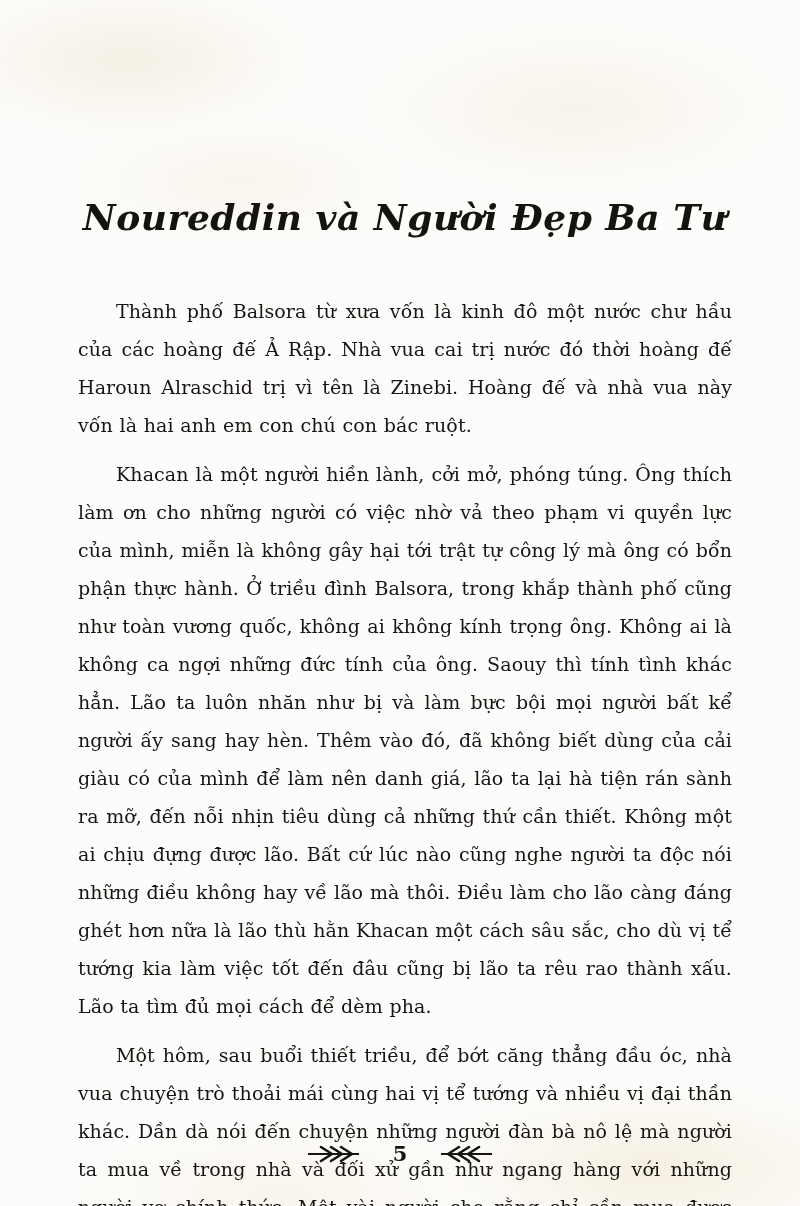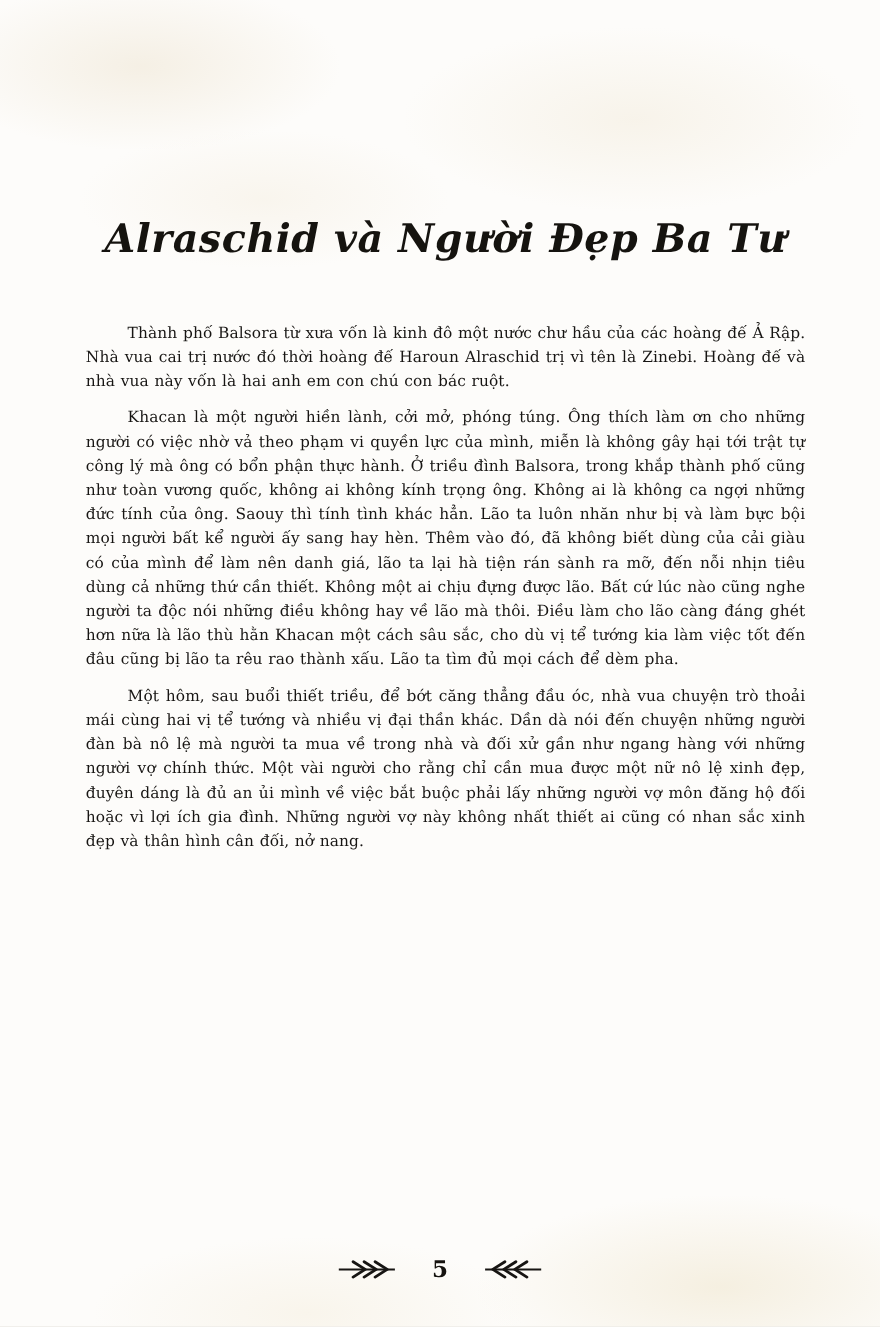--- a/index.html
+++ b/index.html
@@ -30,22 +30,22 @@
     text-align: center;
     font-style: italic;
     font-weight: 600;
     font-size: 36px;
     line-height: 50px;
     letter-spacing: 0.5px;
     color: #15130f;
   }
   .text-block p {
     margin: 0 0 11px 0;
-    font-size: 14px;
-    line-height: 22px;
+    font-size: 19px;
+    line-height: 38px;
     text-align: justify;
     text-indent: 38px;
     letter-spacing: 0.1px;
     word-spacing: 0.5px;
     color: #171513;
   }
   .page-footer {
     position: absolute;
     left: 0;
     right: 0;
@@ -62,21 +62,21 @@
   }
   .ornament svg {
     display: block;
   }
 </style>
 </head>
 <body>
 
 <div class="page">
 
-  <h1 class="chapter-title">Alraschid và Người Đẹp Ba Tư</h1>
+  <h1 class="chapter-title">Noureddin và Người Đẹp Ba Tư</h1>
 
   <div class="text-block">
     <p>Thành phố Balsora từ xưa vốn là kinh đô một nước chư hầu của các hoàng đế Ả Rập. Nhà vua cai trị nước đó thời hoàng đế Haroun Alraschid trị vì tên là Zinebi. Hoàng đế và nhà vua này vốn là hai anh em con chú con bác ruột.</p>
     <p>Khacan là một người hiền lành, cởi mở, phóng túng. Ông thích làm ơn cho những người có việc nhờ vả theo phạm vi quyền lực của mình, miễn là không gây hại tới trật tự công lý mà ông có bổn phận thực hành. Ở triều đình Balsora, trong khắp thành phố cũng như toàn vương quốc, không ai không kính trọng ông. Không ai là không ca ngợi những đức tính của ông. Saouy thì tính tình khác hẳn. Lão ta luôn nhăn như bị và làm bực bội mọi người bất kể người ấy sang hay hèn. Thêm vào đó, đã không biết dùng của cải giàu có của mình để làm nên danh giá, lão ta lại hà tiện rán sành ra mỡ, đến nỗi nhịn tiêu dùng cả những thứ cần thiết. Không một ai chịu đựng được lão. Bất cứ lúc nào cũng nghe người ta độc nói những điều không hay về lão mà thôi. Điều làm cho lão càng đáng ghét hơn nữa là lão thù hằn Khacan một cách sâu sắc, cho dù vị tể tướng kia làm việc tốt đến đâu cũng bị lão ta rêu rao thành xấu. Lão ta tìm đủ mọi cách để dèm pha.</p>
     <p>Một hôm, sau buổi thiết triều, để bớt căng thẳng đầu óc, nhà vua chuyện trò thoải mái cùng hai vị tể tướng và nhiều vị đại thần khác. Dần dà nói đến chuyện những người đàn bà nô lệ mà người ta mua về trong nhà và đối xử gần như ngang hàng với những người vợ chính thức. Một vài người cho rằng chỉ cần mua được một nữ nô lệ xinh đẹp, đuyên dáng là đủ an ủi mình về việc bắt buộc phải lấy những người vợ môn đăng hộ đối hoặc vì lợi ích gia đình. Những người vợ này không nhất thiết ai cũng có nhan sắc xinh đẹp và thân hình cân đối, nở nang.</p>
   </div>
 
   <div class="page-footer">
     <span class="ornament">
       <svg width="56" height="18" viewBox="0 0 56 18" xmlns="http://www.w3.org/2000/svg">

